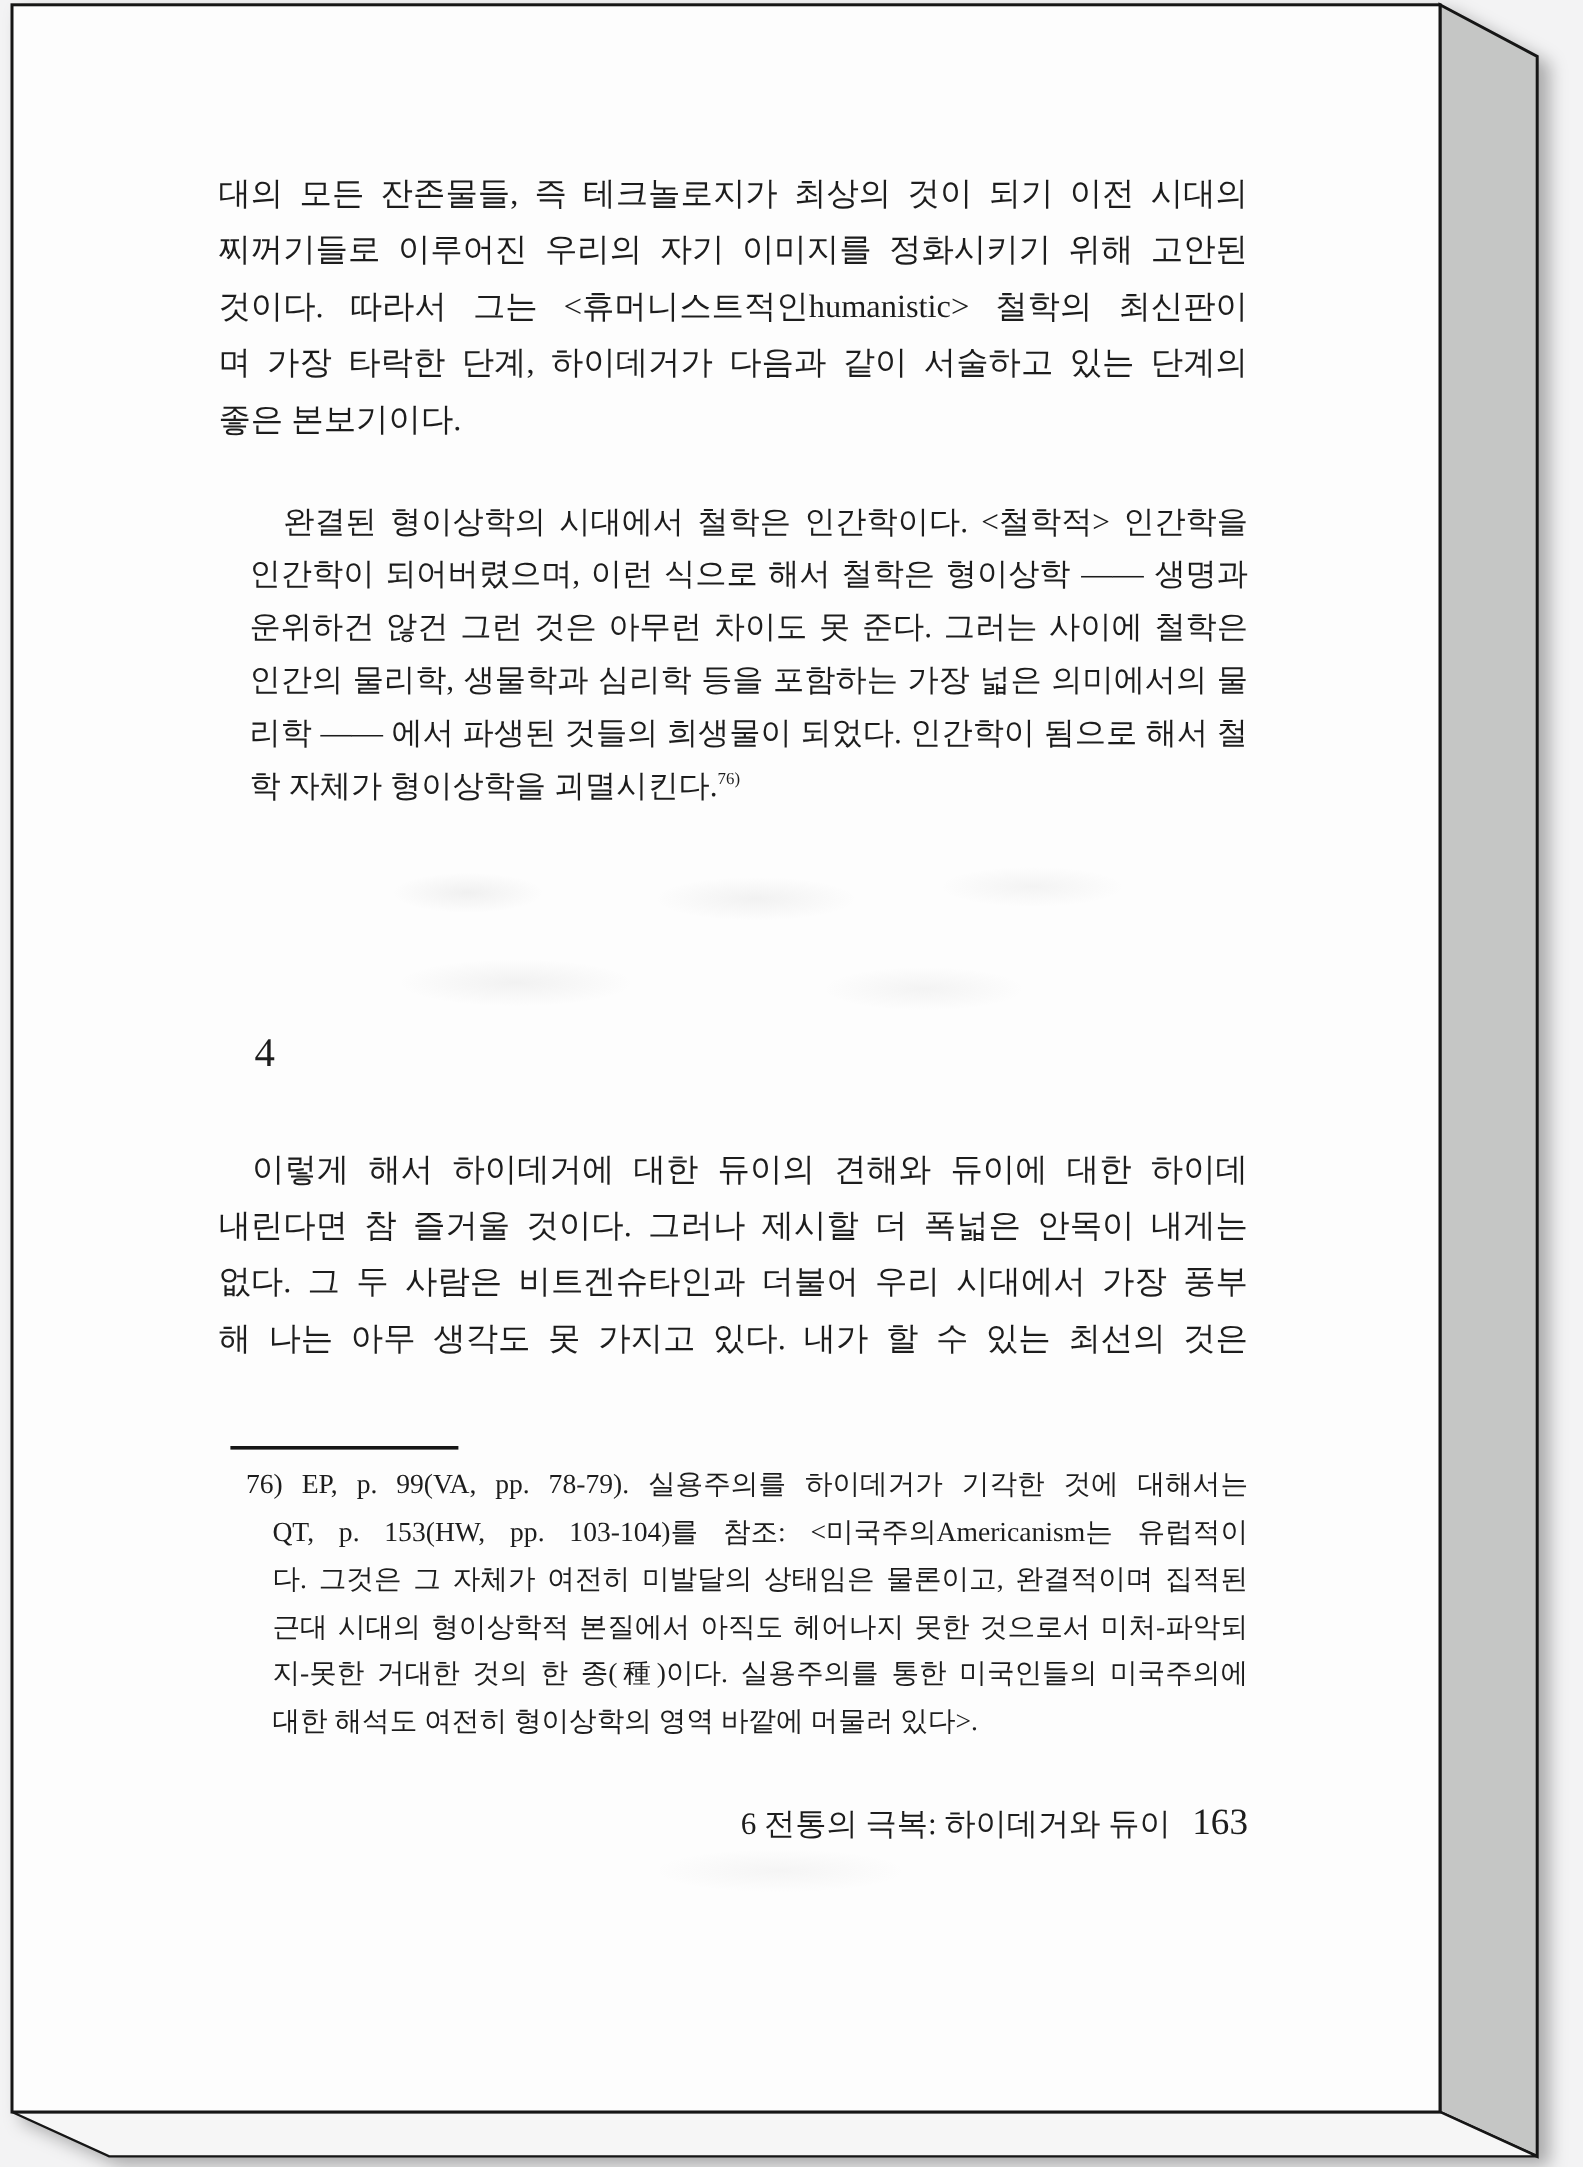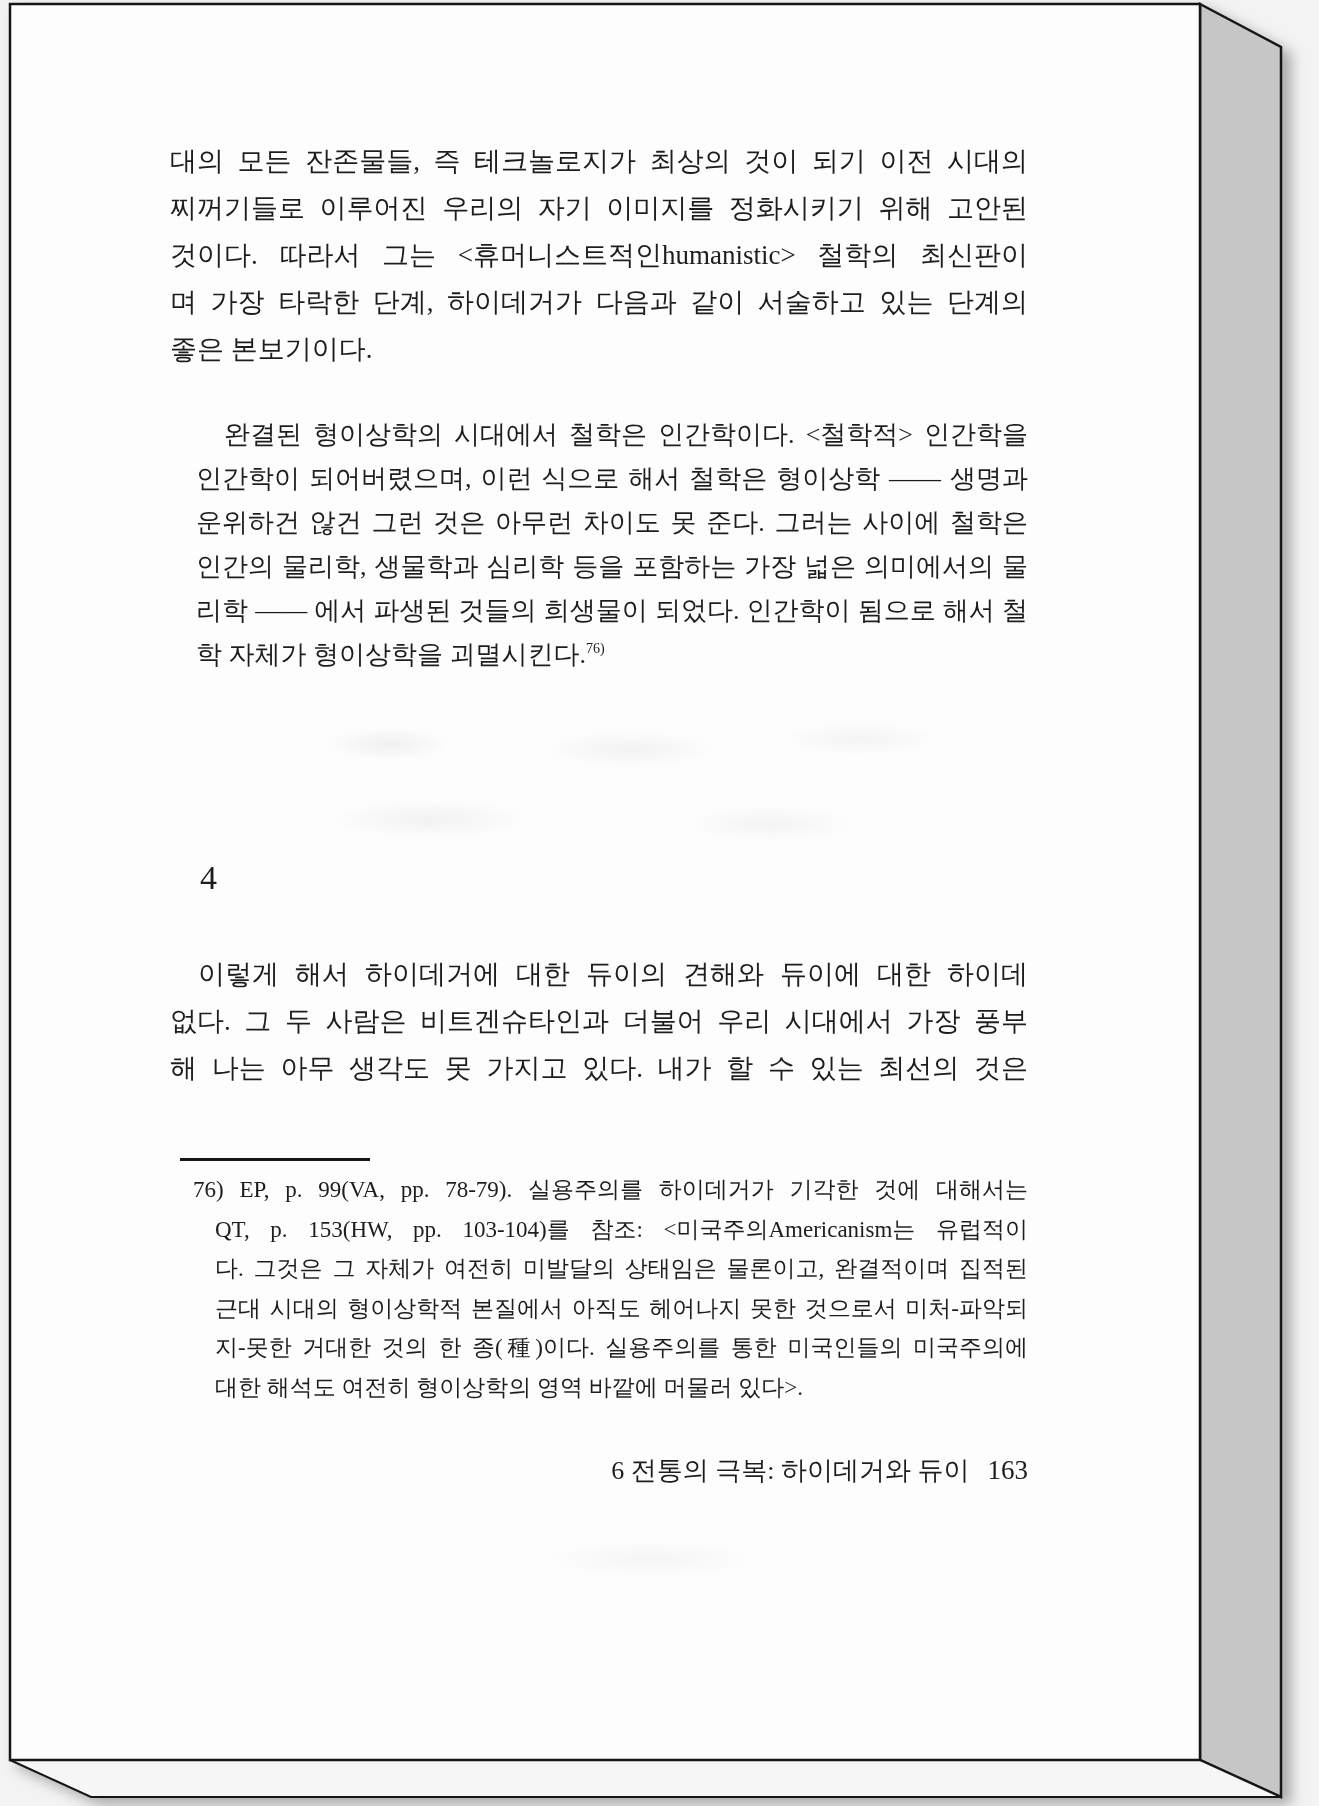--- a/index.html
+++ b/index.html
@@ -14,36 +14,36 @@
     filter:drop-shadow(9px 7px 7px rgba(0,0,0,0.30));}
   .front{position:absolute;left:10px;top:4px;width:1190px;height:1756px;z-index:1;}
   .ghost{position:absolute;left:0;top:0;width:100%;height:100%;pointer-events:none;
     background:
       radial-gradient(90px 24px at 380px 740px, rgba(90,90,90,.08), transparent 70%),
       radial-gradient(120px 26px at 620px 745px, rgba(90,90,90,.07), transparent 70%),
       radial-gradient(110px 24px at 850px 735px, rgba(90,90,90,.06), transparent 70%),
       radial-gradient(140px 28px at 420px 815px, rgba(90,90,90,.07), transparent 70%),
       radial-gradient(120px 26px at 760px 820px, rgba(90,90,90,.06), transparent 70%),
       radial-gradient(150px 26px at 640px 1555px, rgba(90,90,90,.05), transparent 70%);}
-  .content{position:absolute;left:160px;top:0;width:858px;}
+  .content{position:absolute;left:172px;top:0;width:858px;}
   .line{text-align:justify;text-align-last:justify;}
   .line.short{text-align-last:left;}
   .para{font-size:27px;line-height:47px;}
   .para1{margin-top:134px;}
   .line.indent{text-indent:28px;margin-top:40px;}
   .quote{font-size:26px;line-height:44px;margin:26px 0 0 26px;}
   sup{font-size:14px;line-height:0;}
   .heading{font-size:34px;line-height:42px;margin:180px 0 0 30px;}
   .para2{margin-top:52px;}
   .rule{width:190px;height:3px;background:var(--outline,#161616);margin:66px 0 0 10px;}
   .footnote{font-size:23px;line-height:39.5px;margin:9px 0 0 23px;width:835px;}
   .footnote .line:not(:first-child){margin-left:22px;}
   .it{}
   .footer{margin-top:46px;font-size:26px;text-align:right;}
-  .footer .pagenum{margin-left:18px;font-size:27px;}
+  .footer .pagenum{margin-left:18px;font-size:31px;}
 </style>
 </head>
 <body>
 
 <svg class="book-svg" width="1319" height="1806" viewBox="0 0 1319 1806" aria-hidden="true">
   <polygon points="1200,4 1281,47 1281,1797 1200,1760" style="fill:var(--fore_edge,#c5c6c5);stroke:var(--outline,#161616);stroke-width:2.5"></polygon>
   <polygon points="10,1760 1200,1760 1281,1797 91,1797" style="fill:var(--bottom_edge,#f6f6f6);stroke:var(--outline,#161616);stroke-width:2"></polygon>
   <rect x="10" y="4" width="1190" height="1756" style="fill:var(--page,#fdfdfd);stroke:var(--outline,#161616);stroke-width:2.5"></rect>
 </svg>
 
@@ -65,20 +65,21 @@
         <div class="line"><span>운위하건 않건 그런 것은 아무런 차이도 못 준다. 그러는 사이에 철학은</span></div>
         <div class="line"><span>인간의 물리학, 생물학과 심리학 등을 포함하는 가장 넓은 의미에서의 물</span></div>
         <div class="line"><span>리학 —— 에서 파생된 것들의 희생물이 되었다. 인간학이 됨으로 해서 철</span></div>
         <div class="line short"><span>학 자체가 형이상학을 괴멸시킨다.</span><sup>76)</sup></div>
       </div>
 
     <div class="heading">4</div>
 
     <div class="para para2">
         <div class="line indent"><span>이렇게 해서 하이데거에 대한 듀이의 견해와 듀이에 대한 하이데</span></div>
+        <div class="line"><span>내린다면 참 즐거울 것이다. 그러나 제시할 더 폭넓은 안목이 내게는</span></div>
         <div class="line"><span>없다. 그 두 사람은 비트겐슈타인과 더불어 우리 시대에서 가장 풍부</span></div>
         <div class="line"><span>해 나는 아무 생각도 못 가지고 있다. 내가 할 수 있는 최선의 것은</span></div>
       </div>
 
     <div class="rule"></div>
 
     <div class="footnote">
         <div class="line"><span>76) </span><span class="it">EP</span><span>, p. 99(</span><span class="it">VA</span><span>, pp. 78-79). 실용주의를 하이데거가 기각한 것에 대해서는</span></div>
         <div class="line"><span class="it">QT</span><span>, p. 153(</span><span class="it">HW</span><span>, pp. 103-104)를 참조: &lt;미국주의Americanism는 유럽적이</span></div>
         <div class="line"><span>다. 그것은 그 자체가 여전히 미발달의 상태임은 물론이고, 완결적이며 집적된</span></div>

